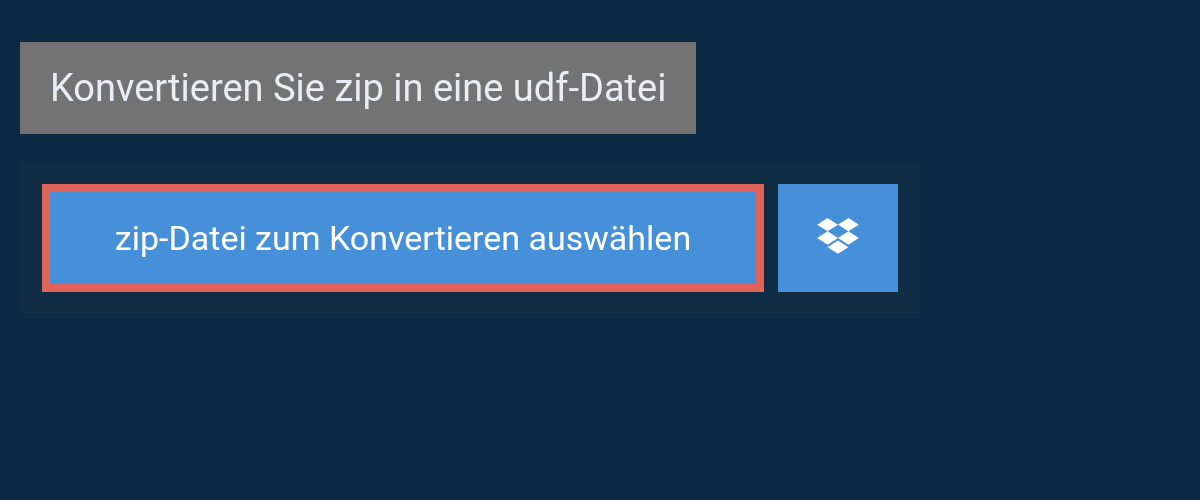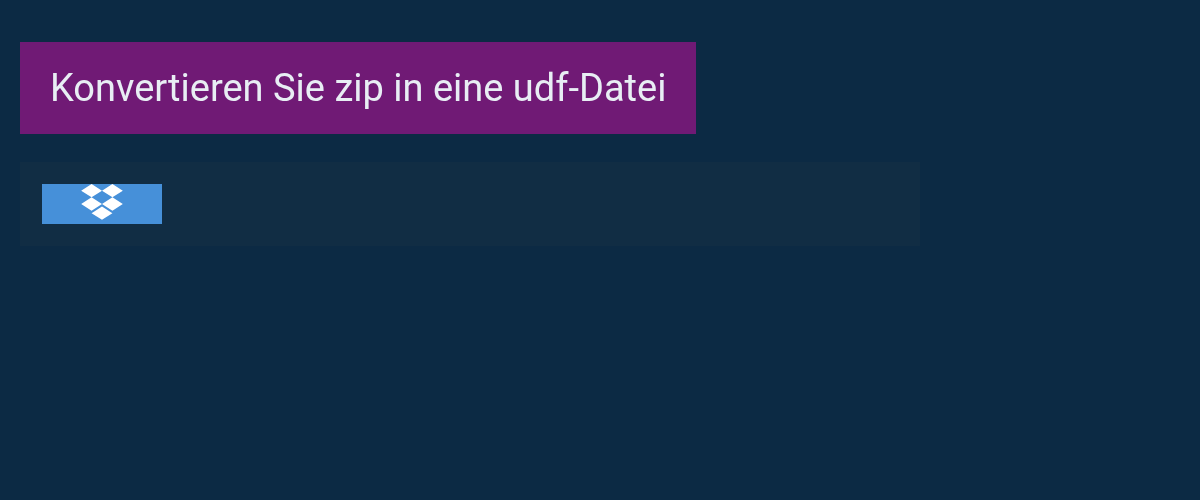--- a/index.html
+++ b/index.html
@@ -8,21 +8,21 @@
       box-sizing: border-box;
     }
     body {
       width: 1200px;
       height: 500px;
       background-color: #0c2a44;
       font-family: -apple-system, BlinkMacSystemFont, "Segoe UI", Roboto, Helvetica, Arial, sans-serif;
       overflow: hidden;
     }
     .header-box {
-      background-color: #701a75;
+      background-color: #737373;
       display: inline-block;
       padding: 24px 30px;
       margin-top: 42px;
       margin-left: 20px;
     }
     .header-title {
       color: #e8eef4;
       font-size: 38px;
       font-weight: 400;
       white-space: nowrap;
@@ -65,20 +65,21 @@
 </head>
 <body>
 
 
 
 <div class="header-box">
   <div class="header-title">Konvertieren Sie zip in eine udf-Datei</div>
 </div>
 
 <div class="upload-panel">
+  <div class="select-file-button">zip-Datei zum Konvertieren auswählen</div>
   <div class="dropbox-button">
     <svg class="dropbox-icon" viewBox="0 0 50 48">
       <path d="M12.5 0 L25 8 L12.5 16 L0 8 Z M37.5 0 L50 8 L37.5 16 L25 8 Z M0 24 L12.5 16 L25 24 L12.5 32 Z M37.5 16 L50 24 L37.5 32 L25 24 Z M12.5 35 L25 27 L37.5 35 L25 43 Z"></path>
     </svg>
   </div>
 </div>
 
 
 
 

